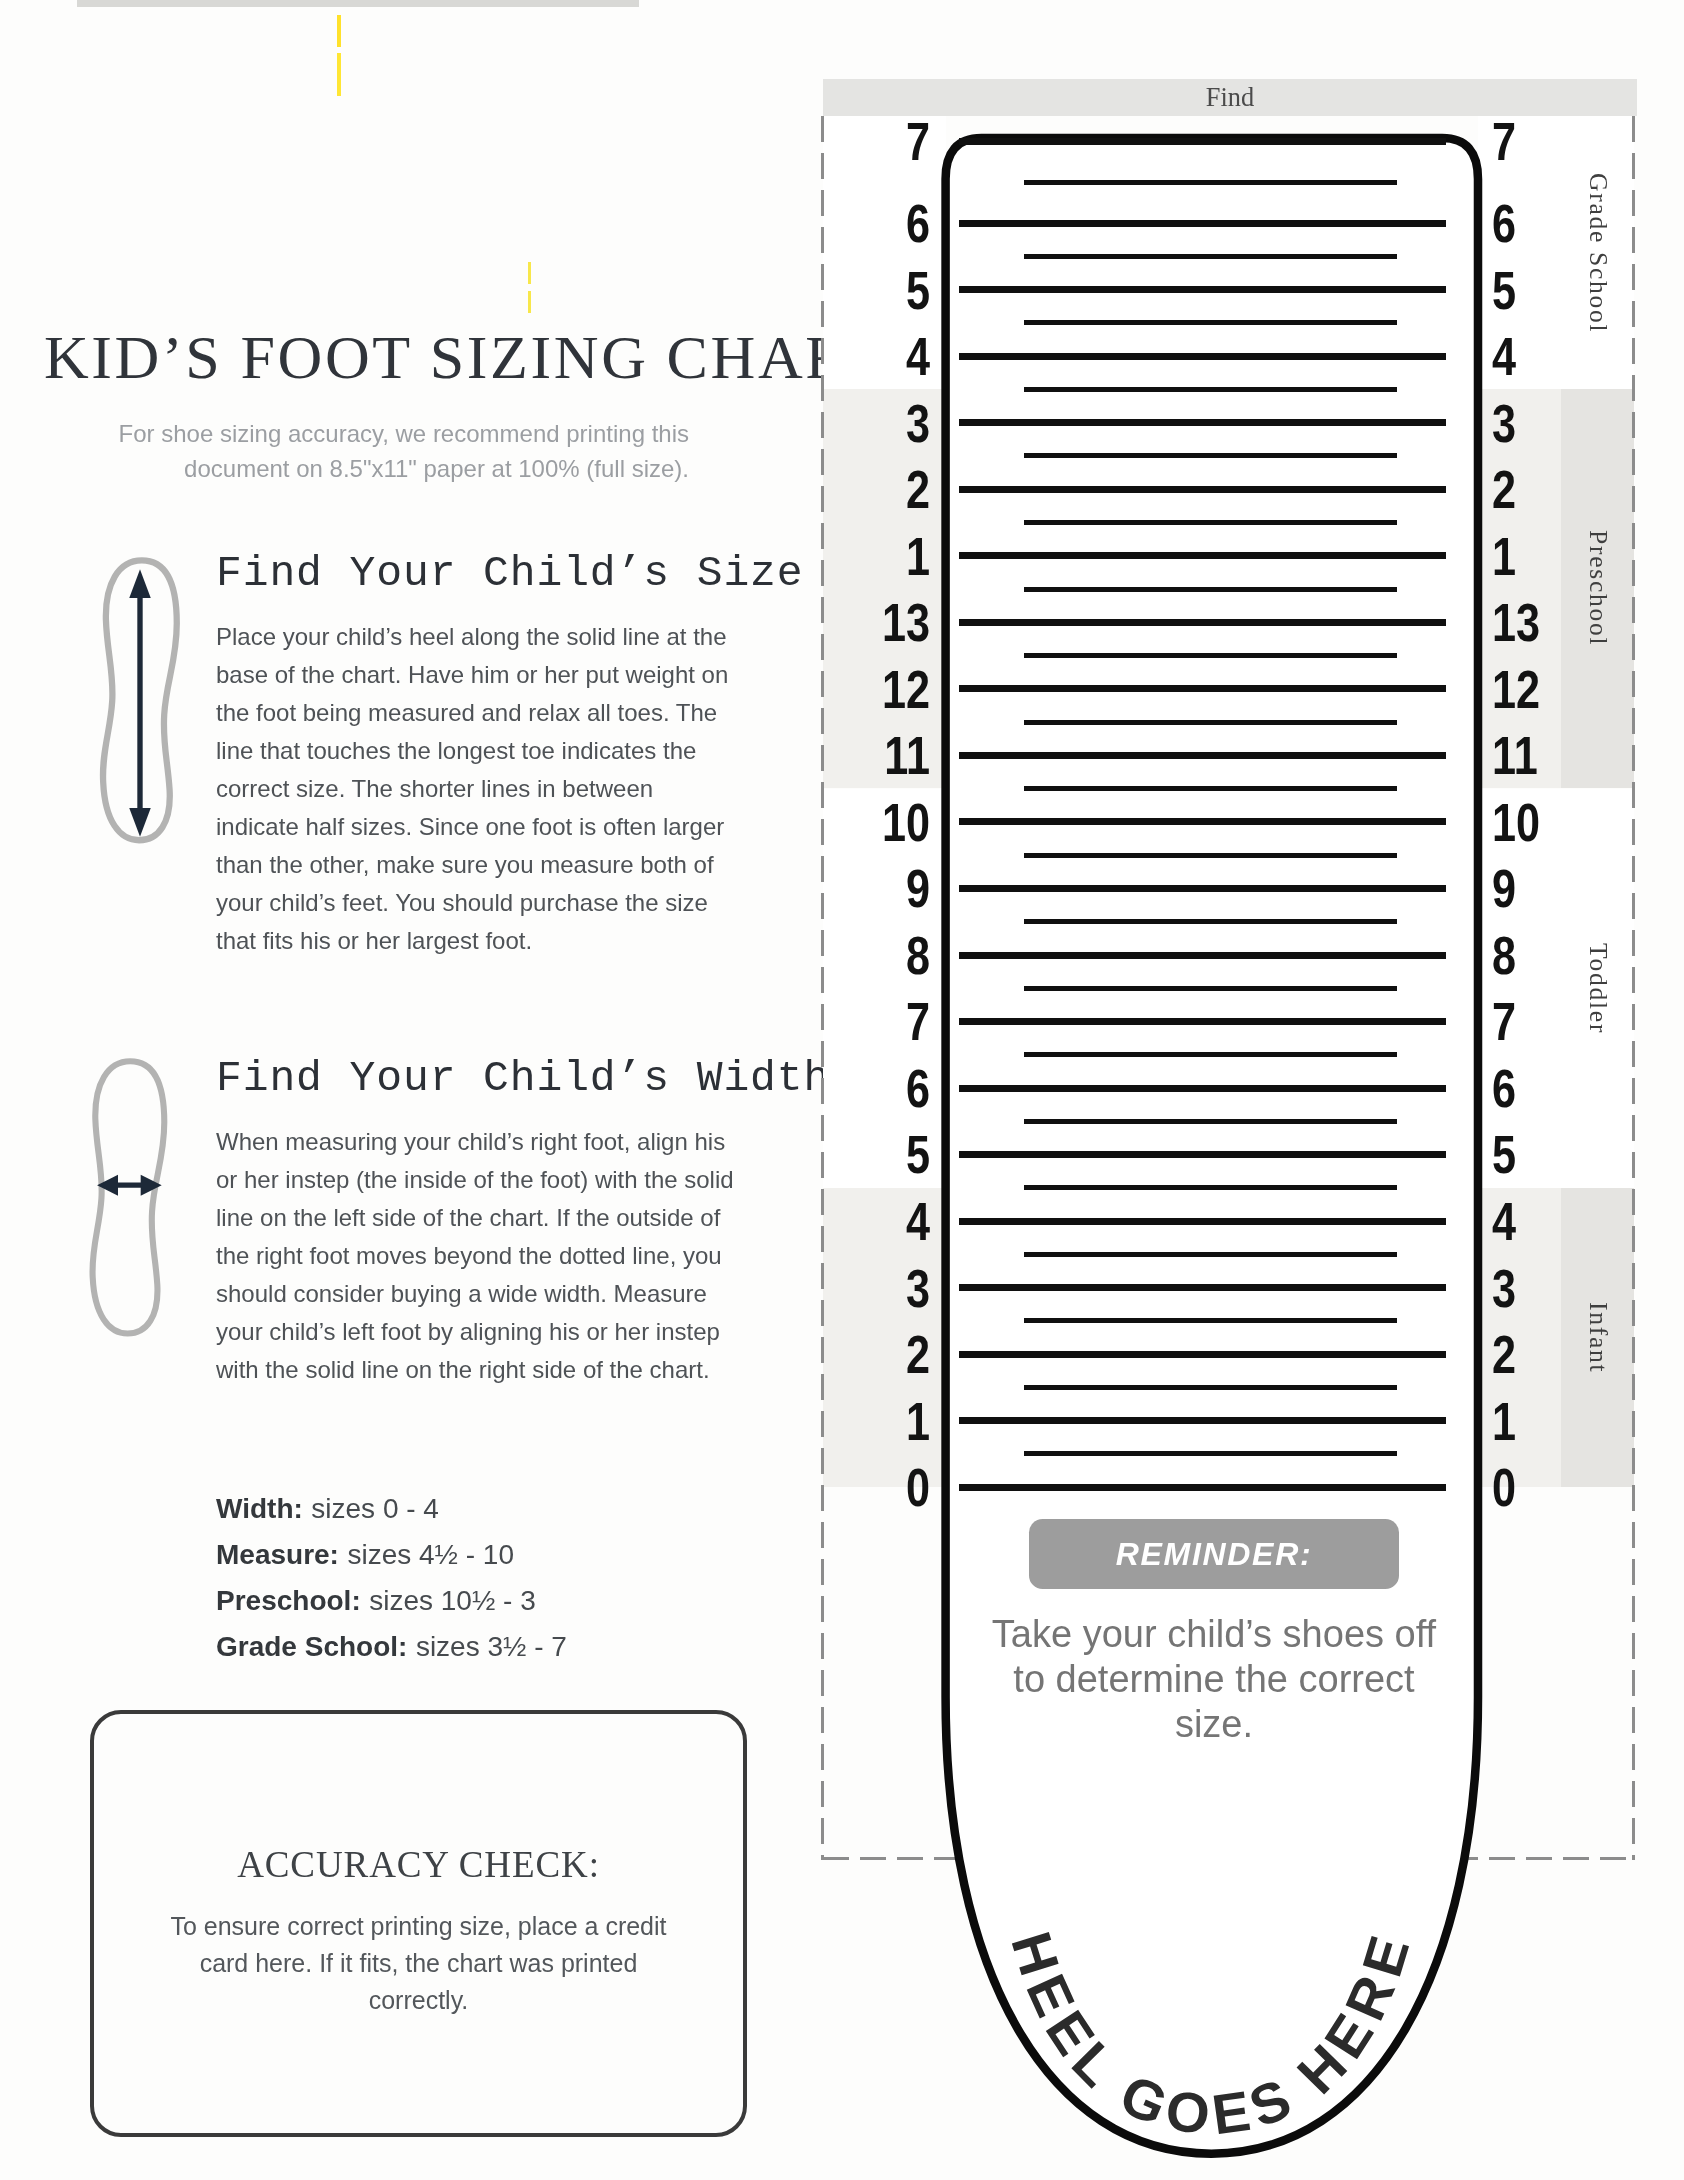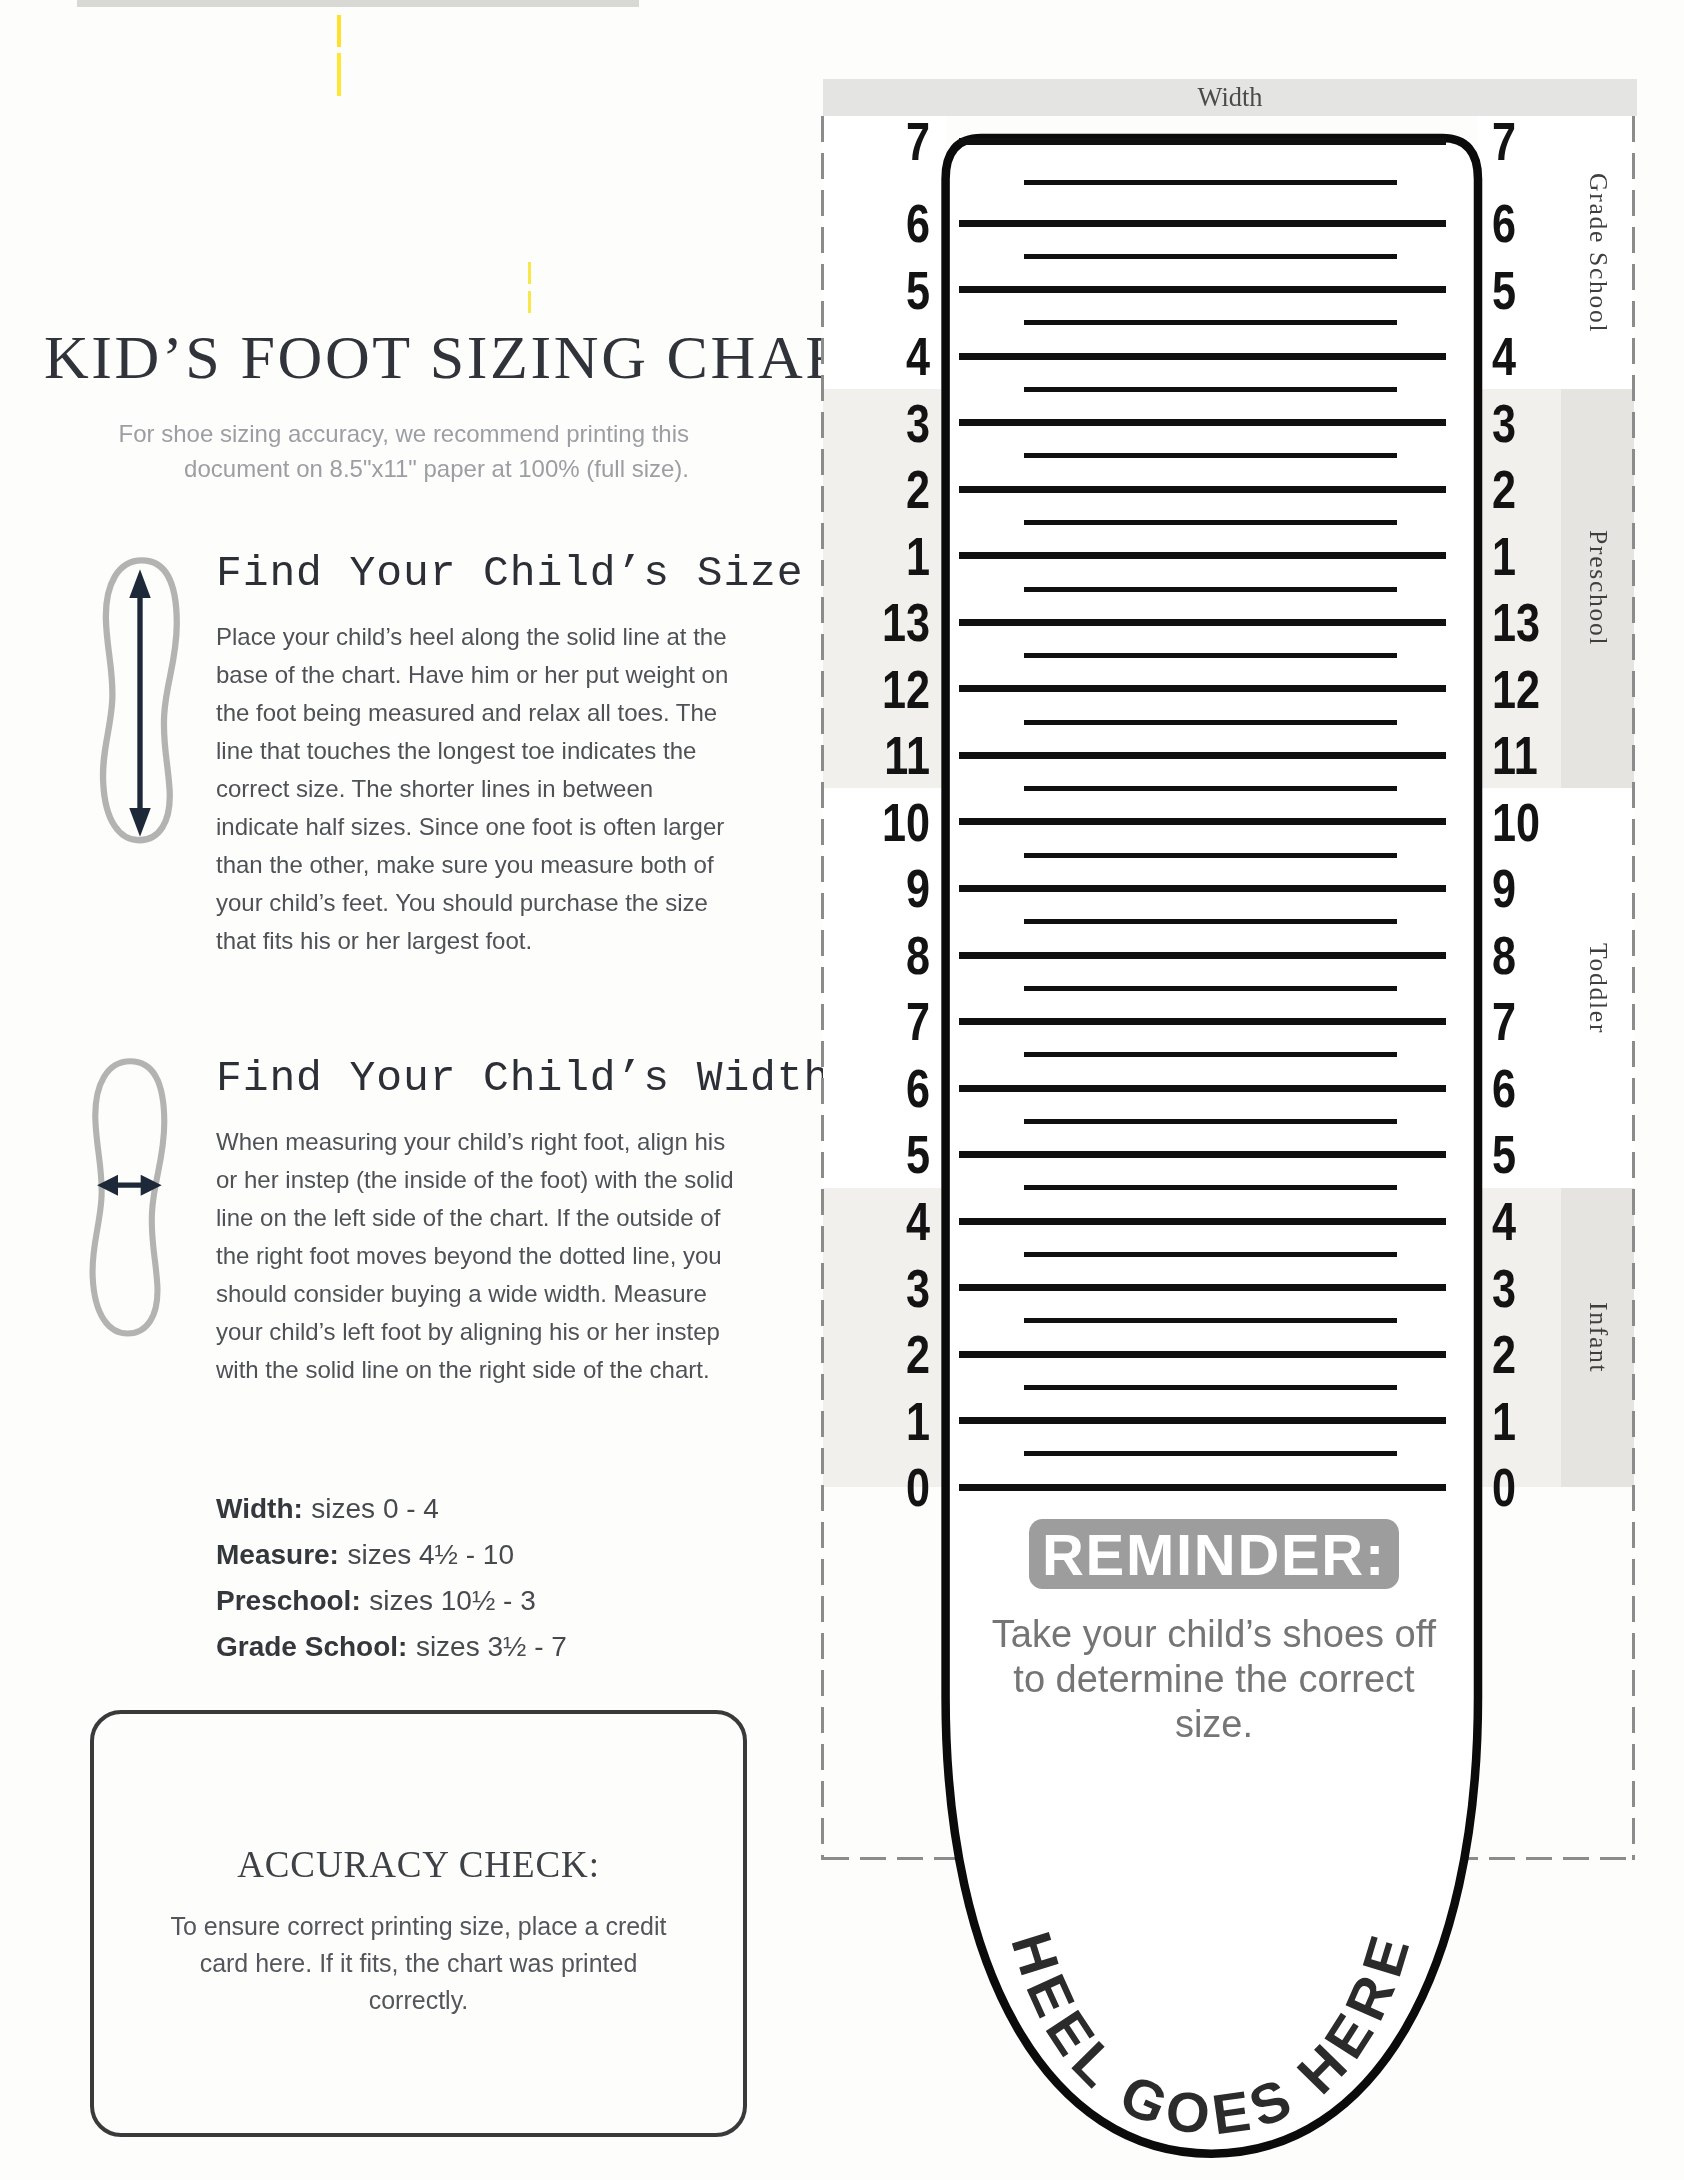--- a/index.html
+++ b/index.html
@@ -38,21 +38,21 @@
              writing-mode:vertical-rl;font-family:"Liberation Serif","DejaVu Serif",serif;
              font-size:25.6px;letter-spacing:1.7px;color:#3f3f3f;}
   .sline{position:absolute;background:#101010;}
   .num{position:absolute;height:68px;line-height:68px;width:107px;font-size:54px;font-weight:700;color:#131313;}
   .num.left{text-align:right;transform:scaleX(.8);transform-origin:100% 50%;}
   .num.right{text-align:left;transform:scaleX(.8);transform-origin:0 50%;}
   svg.overlay{position:absolute;left:0;top:0;pointer-events:none;}
 
   .reminder-badge{left:1029px;top:1519px;width:370px;height:70px;border-radius:13.6px;background:#9d9d9d;
                   display:flex;align-items:center;justify-content:center;
-                  font-size:58px;font-weight:700;color:#ffffff;letter-spacing:1.7px;}
+                  font-size:32px;font-weight:700;color:#ffffff;letter-spacing:1.7px;font-style:italic;}
   .reminder-body{left:991px;top:1612px;width:446px;text-align:center;font-size:38px;line-height:45px;color:#757575;}
 
   
   .z1{z-index:1}.z2{z-index:2}.z3{z-index:3}.z4{z-index:4}.z5{z-index:5}.z6{z-index:6}
 
   
   .art{position:absolute;}
 </style>
 </head>
 <body>
@@ -121,21 +121,21 @@
       <div class="band" style="left: 1478px; top: 789px; width: 83px; height: 399px; background: rgb(255, 255, 255);"></div>
       <div class="band" style="left: 1561px; top: 789px; width: 73px; height: 399px; background: rgb(255, 255, 255);"></div>
       <div class="cat-label" style="left: 1561px; top: 789px; width: 73px; height: 399px;">Toddler</div>
       <div class="band" style="left: 823px; top: 1188px; width: 123px; height: 299px; background: rgb(241, 240, 237);"></div>
       <div class="band" style="left: 1478px; top: 1188px; width: 83px; height: 299px; background: rgb(241, 240, 237);"></div>
       <div class="band" style="left: 1561px; top: 1188px; width: 73px; height: 299px; background: rgb(229, 228, 225);"></div>
       <div class="cat-label" style="left: 1561px; top: 1188px; width: 73px; height: 299px;">Infant</div>
     </div>
 
   <div class="abs wide-bar z2"></div>
-  <div class="abs wide-label z2">Width</div>
+  <div class="abs wide-label z2">Find</div>
 
   <div class="abs dash-v z2" style="left:821px;"></div>
   <div class="abs dash-v z2" style="left:1632px;"></div>
   <div class="abs dash-h z2"></div>
 
   <svg class="overlay z3" width="1685" height="2181" viewBox="0 0 1978 2560">
     <path d="M 1152 162 L 1693 162 Q 1735 162 1735 210 L 1735 1992 C 1735 2316 1612 2528 1422 2528 C 1232 2528 1110 2316 1110 1992 L 1110 210 Q 1110 162 1152 162 Z" fill="#ffffff" stroke="#0b0b0b" stroke-width="10"></path>
   </svg>
 
   <div id="ruler-dynamic" class="abs z4">

